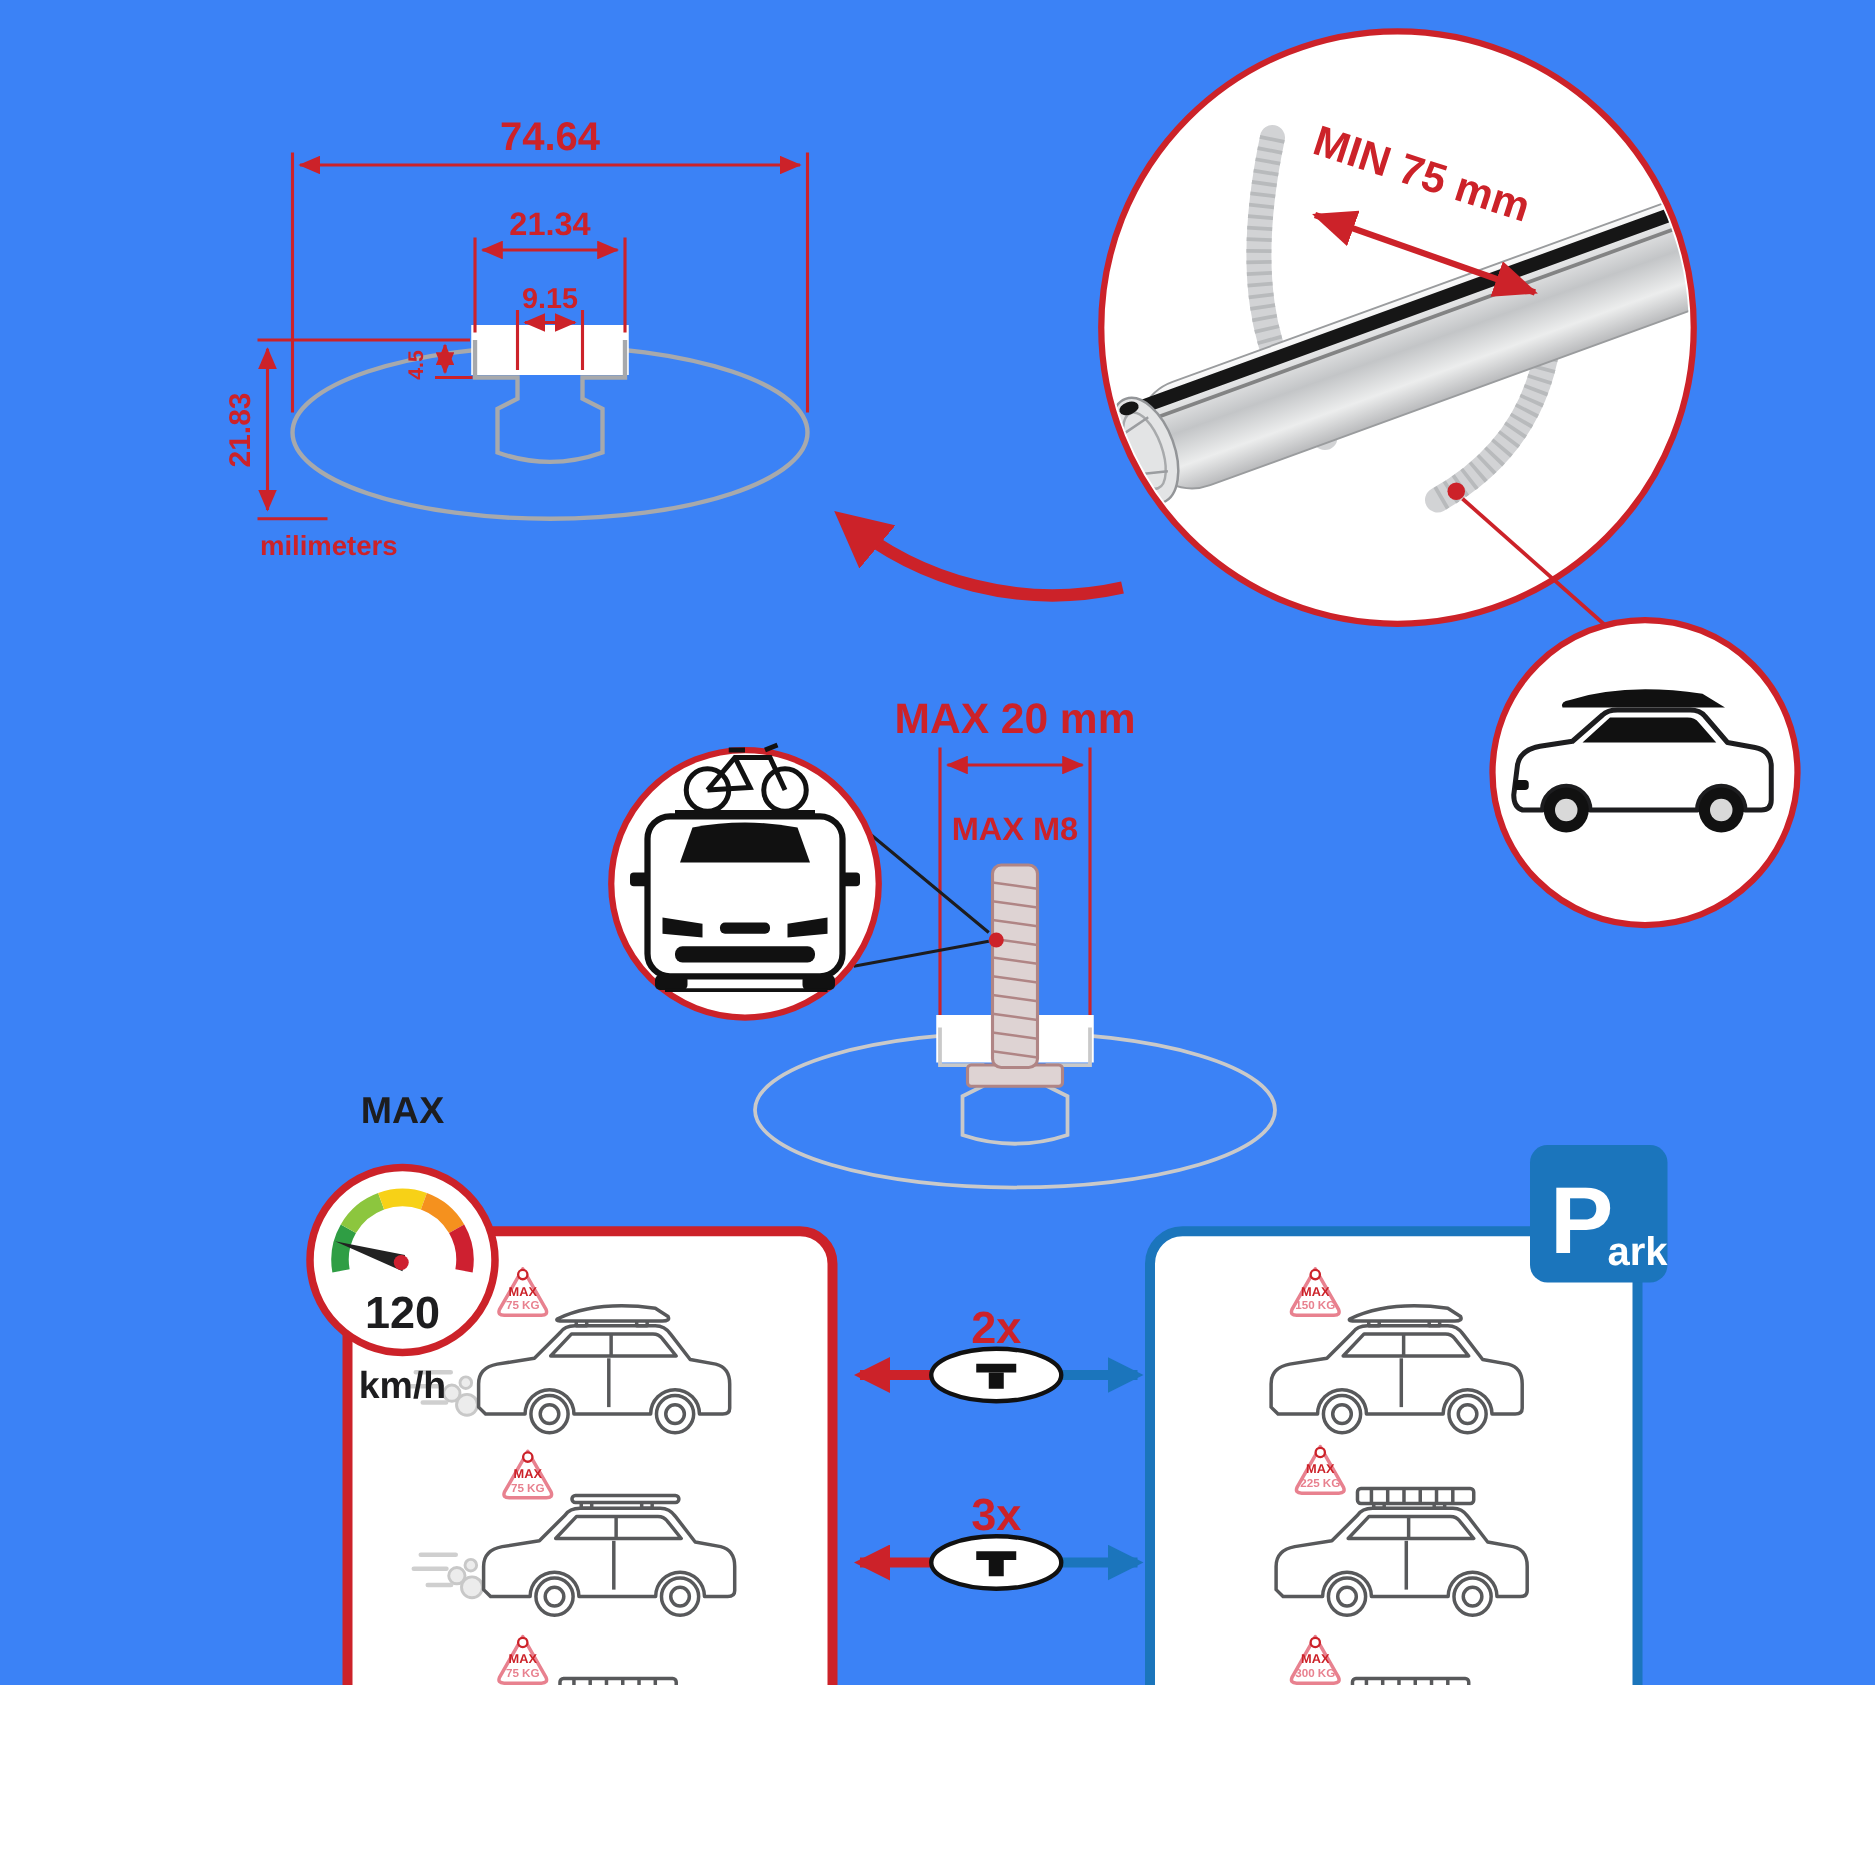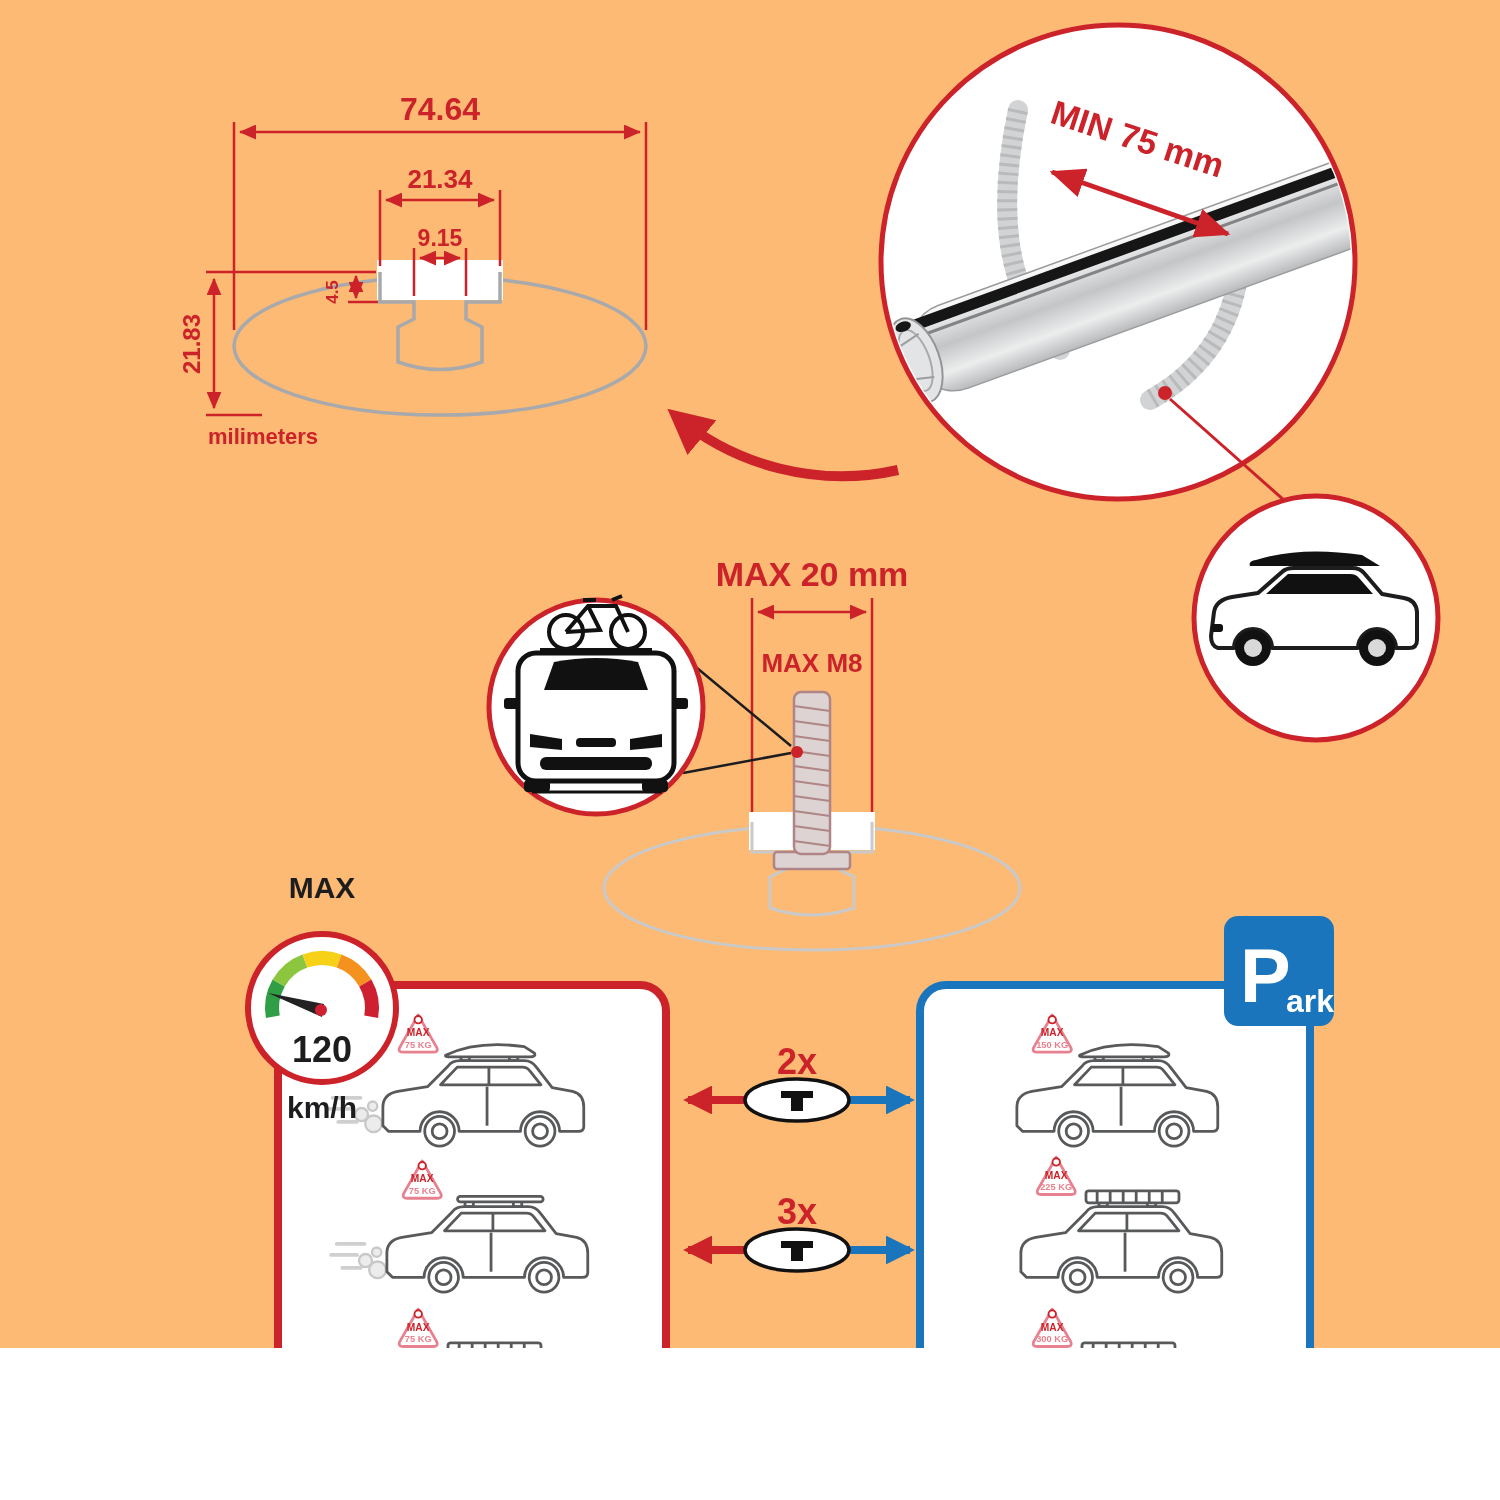--- a/index.html
+++ b/index.html
@@ -1,16 +1,16 @@
 <!DOCTYPE html>
 <html><head>
 <meta charset="utf-8">
 <style>
   html,body{margin:0;padding:0;background:#fff;}
-  #stage{position:relative;width:1500px;height:1348px;background:#fdba74;overflow:hidden;}
+  #stage{position:relative;width:1500px;height:1348px;background:#3b82f6;overflow:hidden;}
   svg{display:block;}
   text{font-family:"Liberation Sans","DejaVu Sans",sans-serif;font-weight:bold;}
   .mid{text-anchor:middle;}
   .f-red{fill:#cc2229;}
   .f-dark{fill:#1d1d1f;}
   .f-pink{fill:#e8818f;}
   .f-white{fill:#ffffff;}
   .dim{stroke:#cc2229;stroke-width:2.5;fill:none;}
   .dimthick{stroke:#cc2229;stroke-width:5;fill:none;}
   .gray{stroke:#a7a9ac;stroke-width:3.5;fill:none;}

